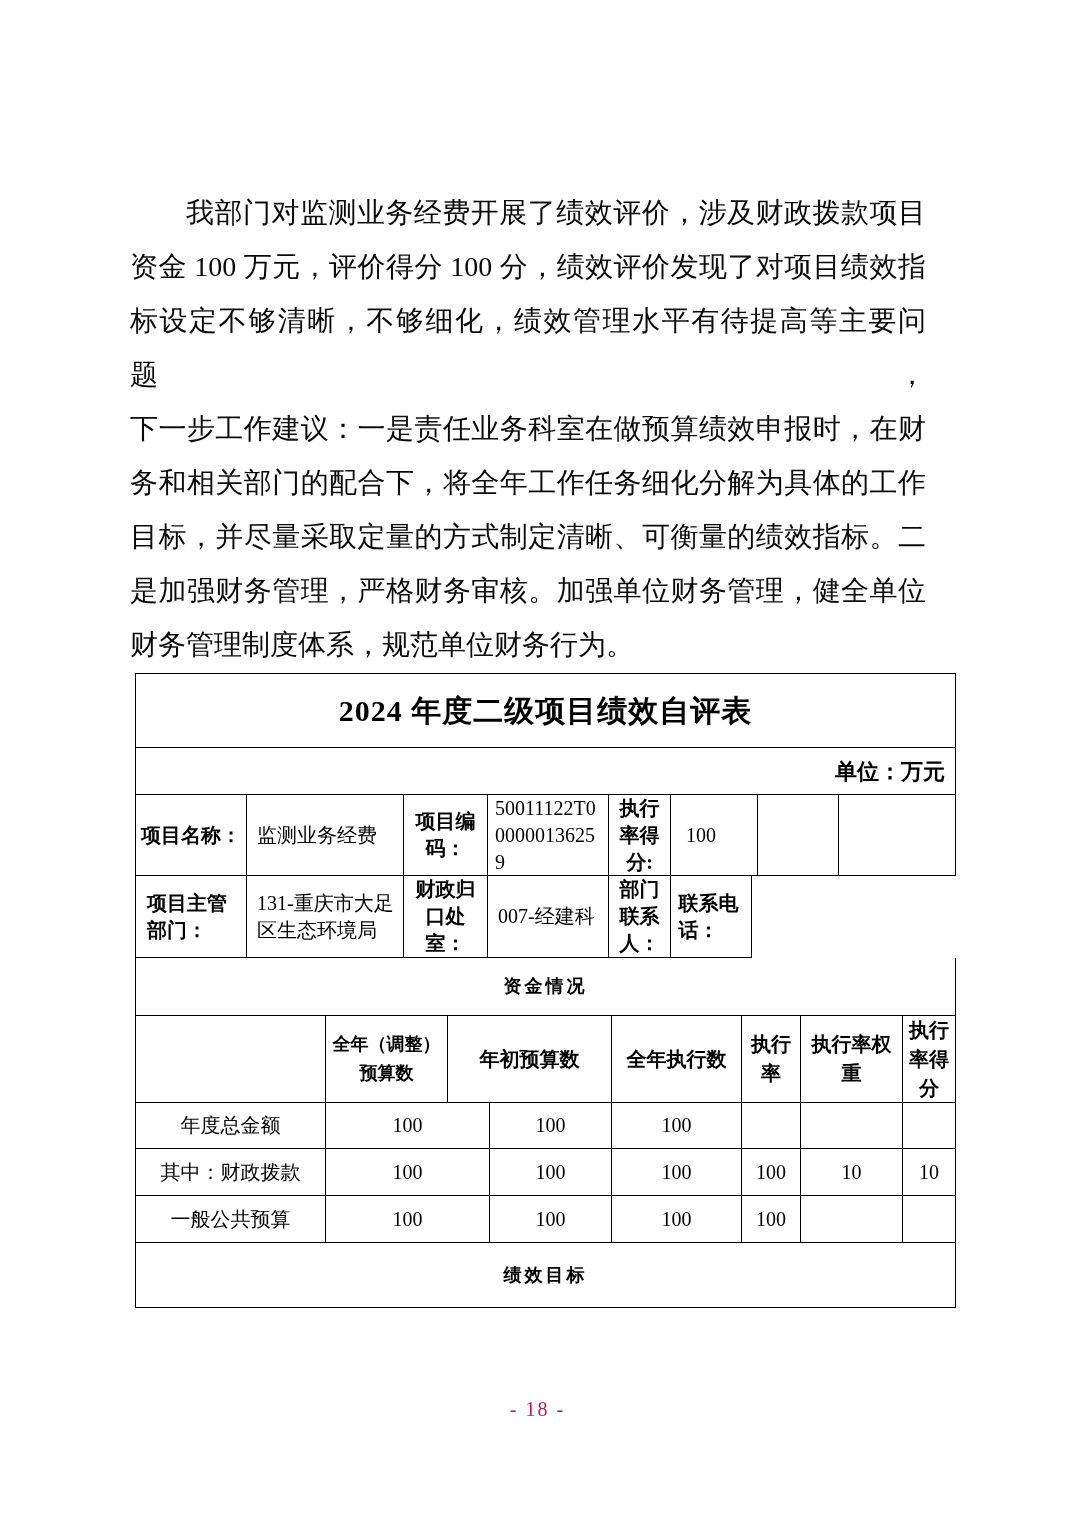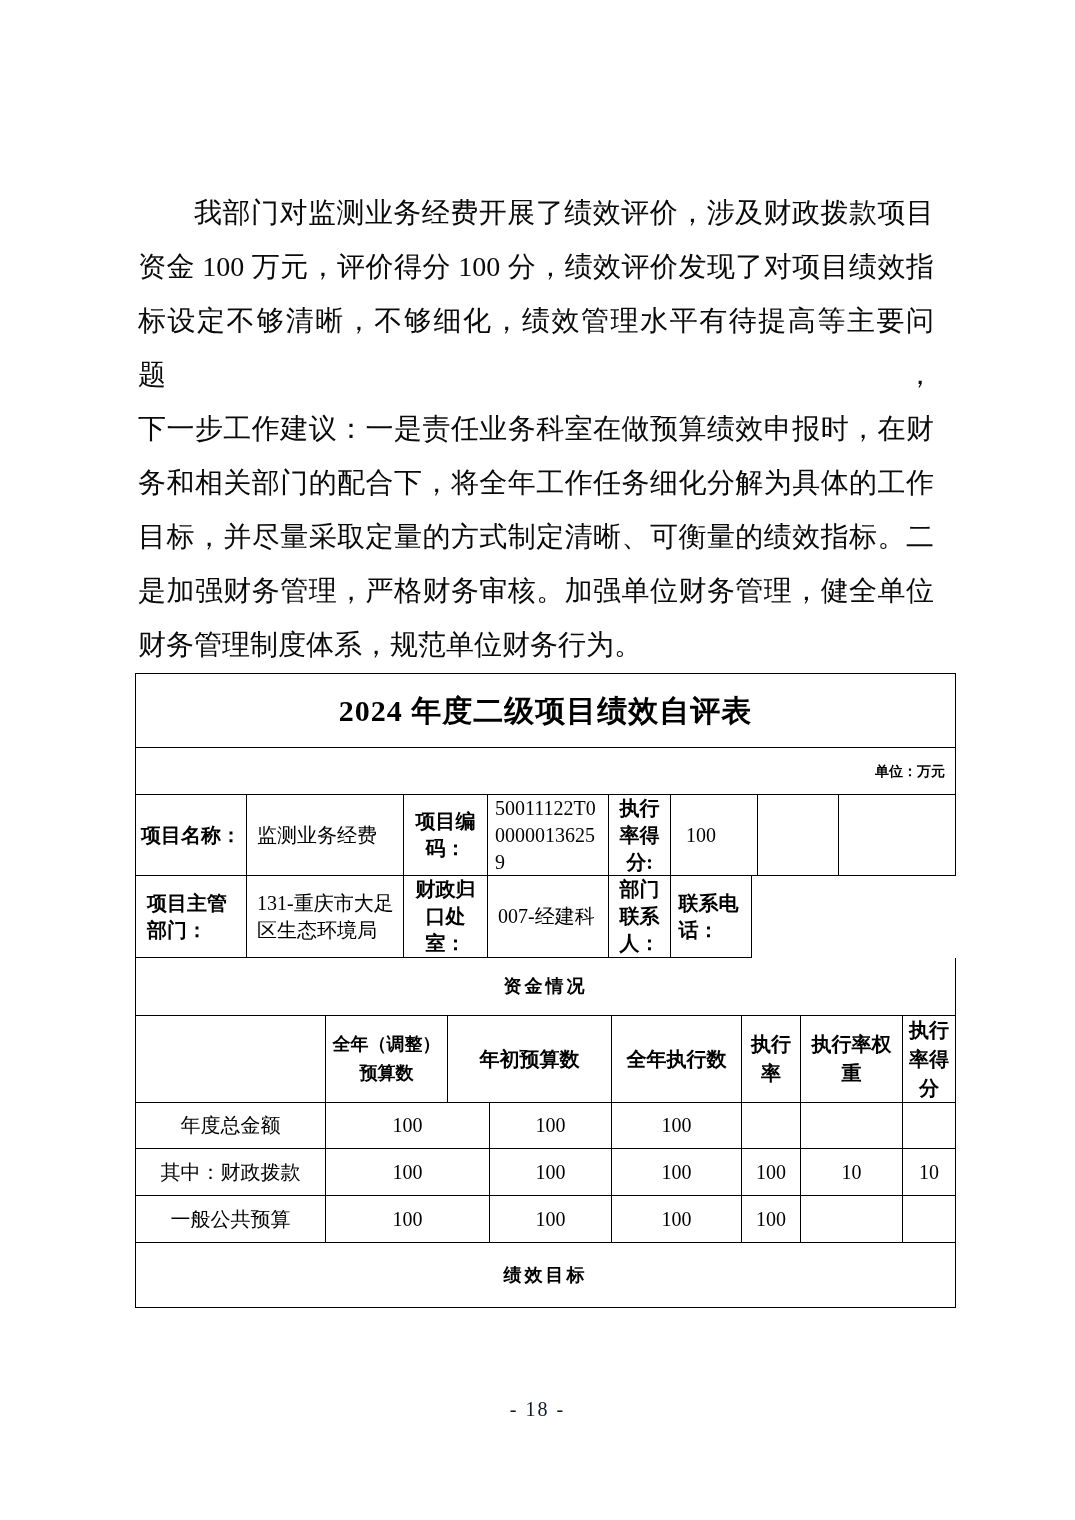--- a/index.html
+++ b/index.html
@@ -6,21 +6,21 @@
   .page{
     position:relative;
     width:1075px;height:1520px;
     background:#ffffff;
     color:#000;
     font-family:"Liberation Serif","DejaVu Serif",serif;
     overflow:hidden;
   }
   
   .para{
-    position:absolute;left:138px;top:186px;width:796px;
+    position:absolute;left:130px;top:186px;width:796px;
   }
   .para-line{
     font-size:28px;line-height:54px;
     text-align:justify;text-align-last:justify;
     color:#0a0a0a;
   }
   .para-line.first{text-indent:56px;}
   .para-line.last{text-align-last:left;}
   
   .doc-table{
@@ -52,35 +52,35 @@
   .r-info2 .cell{height:82px}
   .r-section .cell{height:58px}
   .r-fhead .cell{height:87px}
   .r-fd1 .cell{height:46px}
   .r-fd2 .cell{height:47px}
   .r-fd3 .cell{height:47px}
   .r-perf .cell{height:65px}
   
   .bold{font-weight:bold;}
   .c-title{font-size:30px;font-weight:bold;letter-spacing:1px;font-family:Liberation Serif, serif;}
-  .c-unit{justify-content:flex-end;font-weight:bold;font-size:14px;padding-right:10px;text-align:right;}
+  .c-unit{justify-content:flex-end;font-weight:bold;font-size:22px;padding-right:10px;text-align:right;}
   .c-section{font-size:18px;font-weight:bold;letter-spacing:3px;}
   .left{justify-content:flex-start;text-align:left;padding-left:10px;}
   .val-num{justify-content:flex-start;text-align:left;padding-left:15px;}
   .c-code{justify-content:flex-start;text-align:left;word-break:break-all;padding:0 7px;}
   .c-phone{padding:0 1px;}
   .r-fhead .cell{font-weight:bold;line-height:29px;}
   .c-fh3{font-size:18px;}
   .inner{display:inline-block;text-align:left;}
   .inner-88{width:88px;}
   .inner-65{width:65px;}
   
   .pagenum{
     position:absolute;left:0;top:1398px;width:100%;
-    text-align:center;font-size:20px;letter-spacing:2px;color:#0f172a;
+    text-align:center;font-size:20px;letter-spacing:2px;color:#be185d;
   }
 </style>
 </head>
 <body>
 
 <div class="page">
 
   <div class="para">
     <div class="para-line first">我部门对监测业务经费开展了绩效评价，涉及财政拨款项目</div>
     <div class="para-line">资金 100 万元，评价得分 100 分，绩效评价发现了对项目绩效指</div>

